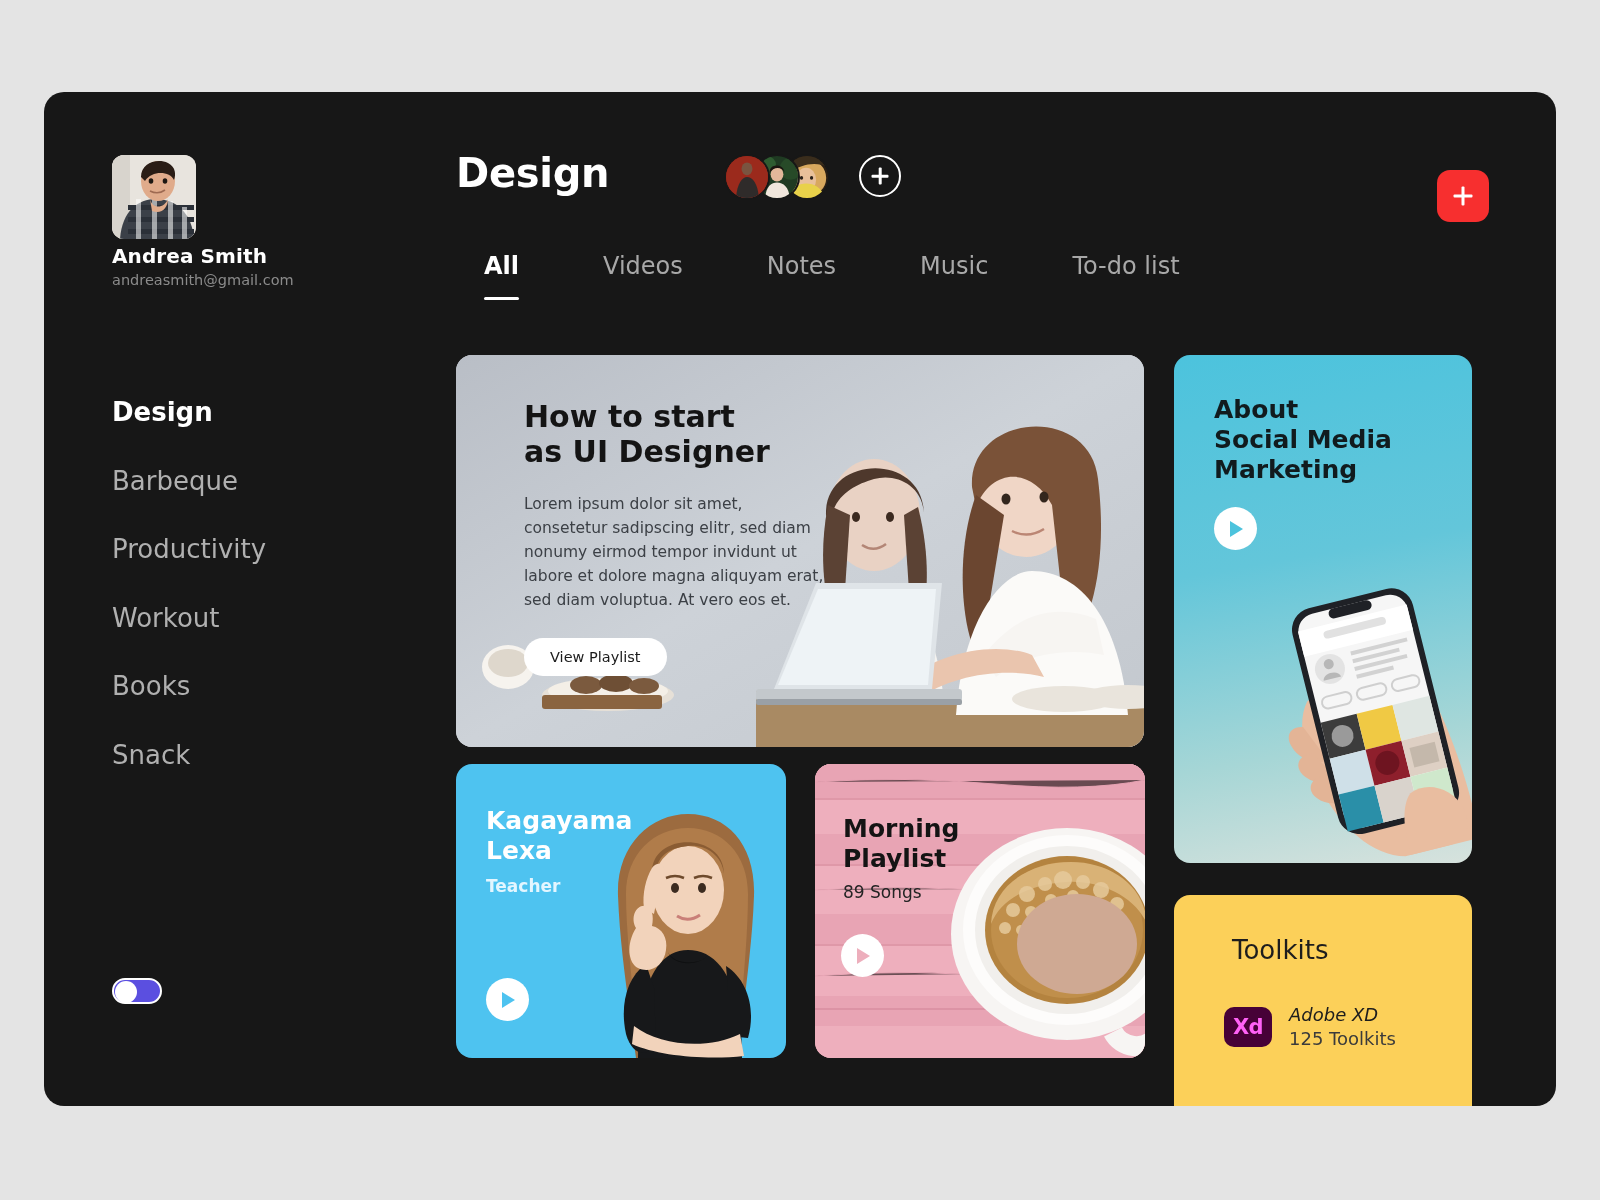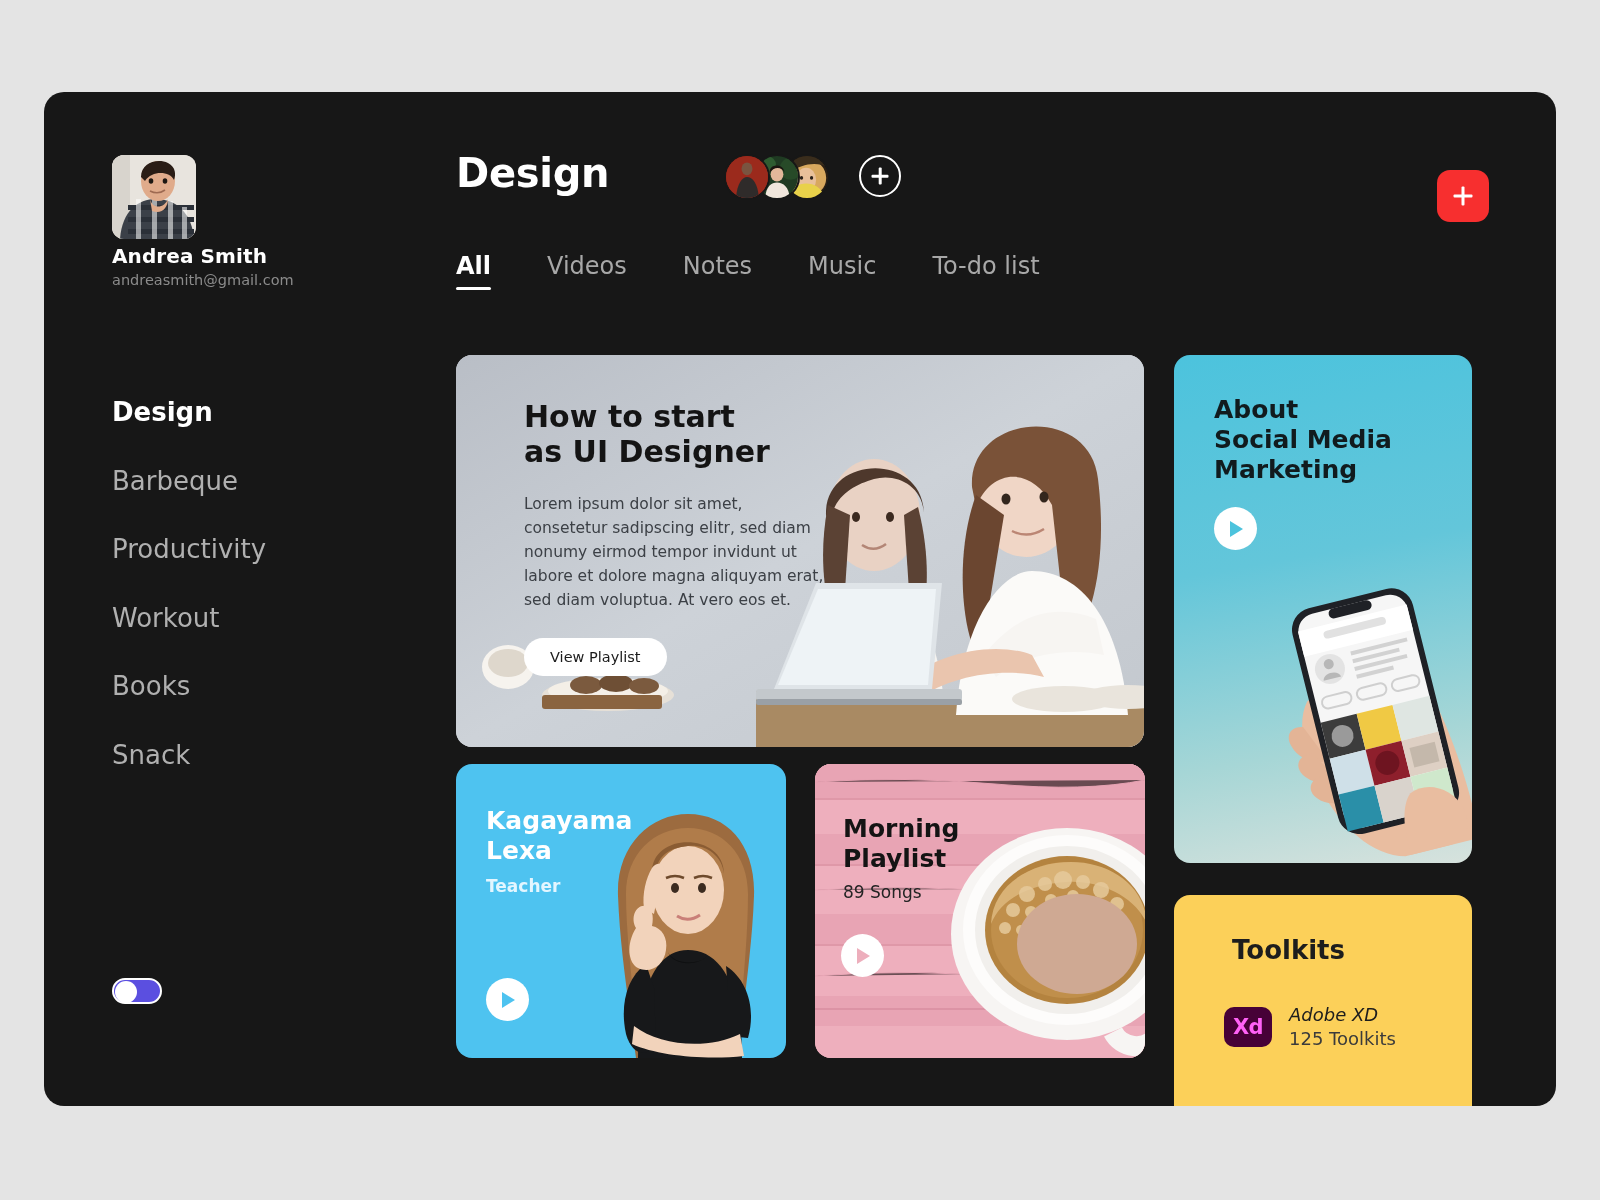--- a/index.html
+++ b/index.html
@@ -203,21 +203,22 @@
     display: flex;
     align-items: flex-start;
     gap: 56px;
   }
   .tab {
     position: relative;
     font-size: 24px;
     color: #a8a8a8;
     cursor: pointer;
     white-space: nowrap;
-    padding-bottom: 10px;
+    padding-bottom: 20px;
+    margin-left: 28px;
   }
   .tab.active { color: #ffffff; font-weight: bold; }
   .tab.active::after {
     content: "";
     position: absolute;
     left: 0; bottom: 0;
     width: 100%;
     height: 3px;
     background: #ffffff;
     border-radius: 2px;
@@ -357,21 +358,21 @@
     width: 298px;
     height: 260px;
     background: #fcd059;
     cursor: pointer;
   }
   .toolkits-title {
     position: absolute;
     left: 58px;
     top: 40px;
     font-size: 26px;
-    font-weight: bold;
+    font-weight: normal;
     color: #1d1d1d;
   }
   .toolkit-row {
     position: absolute;
     left: 50px;
     top: 108px;
     display: flex;
     align-items: center;
     gap: 17px;
   }

